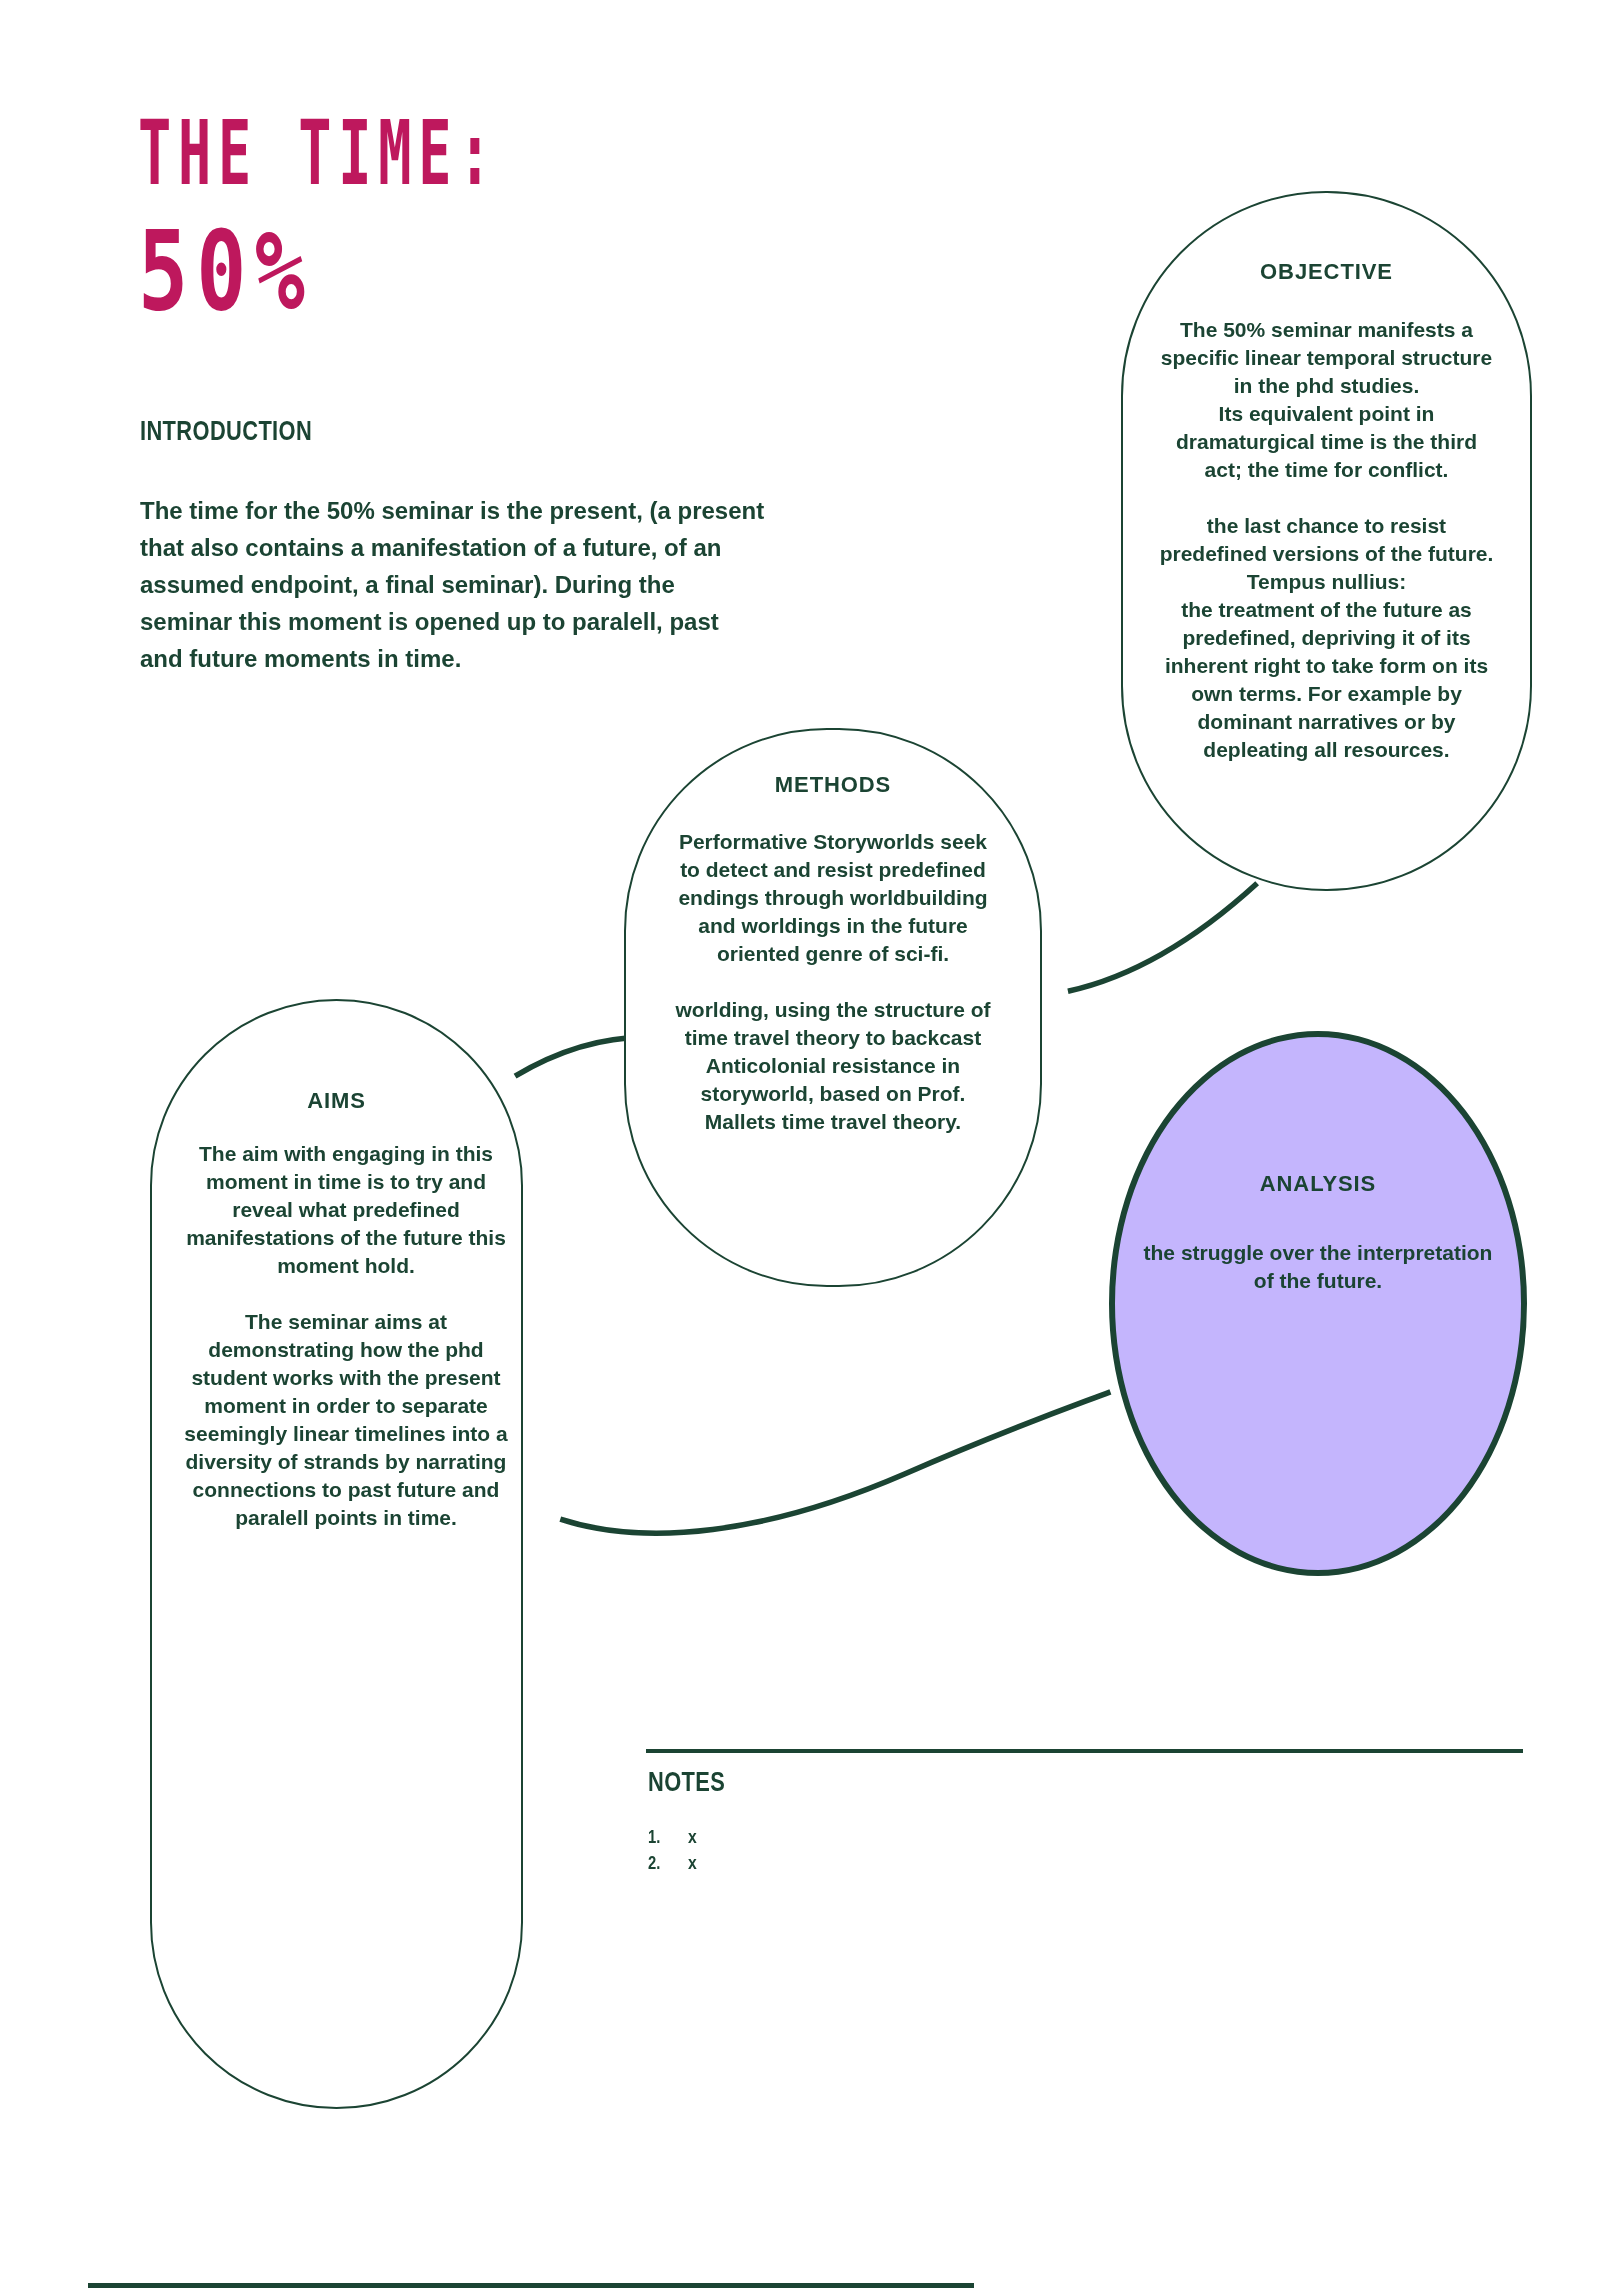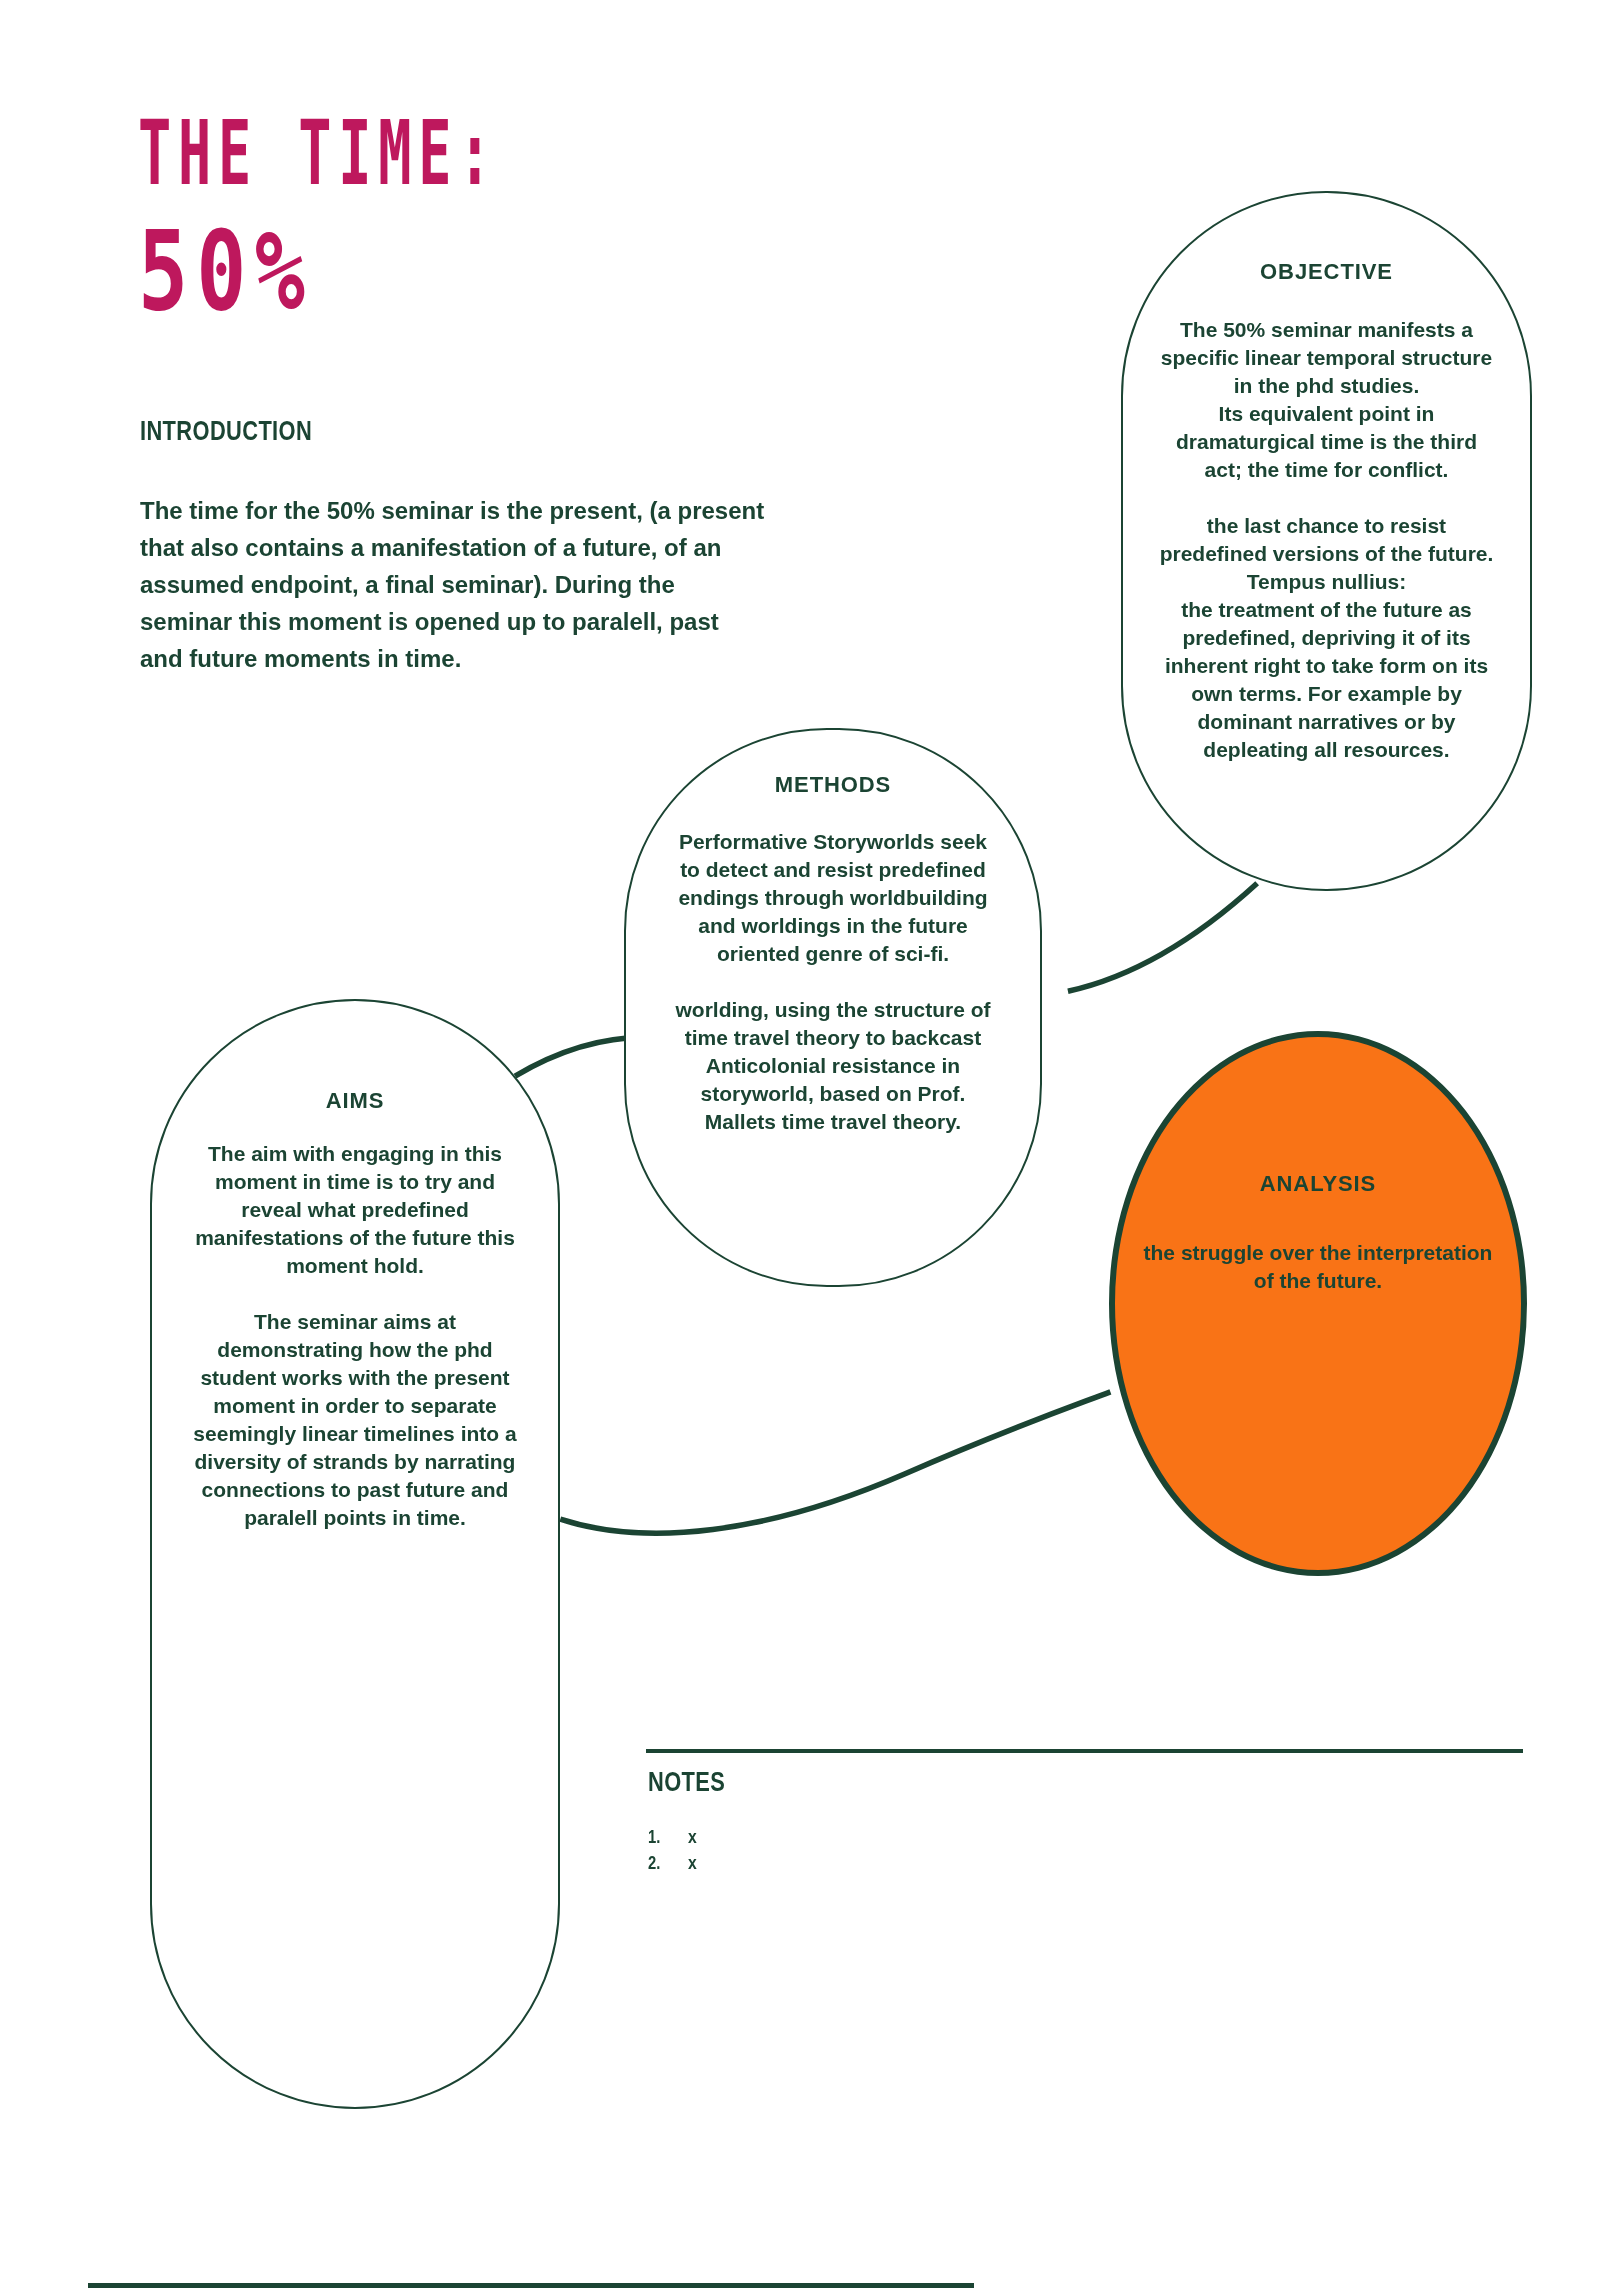--- a/index.html
+++ b/index.html
@@ -65,30 +65,30 @@
   .bubble-objective p{width:397px;margin-top:31px;}
   .bubble-objective p + p{margin-top:28px;}
   .bubble-methods{
     left:624px;top:728px;width:418px;height:559px;
     border-radius:203px;
   }
   .bubble-methods .bubble-title{margin-top:42px;}
   .bubble-methods p{width:397px;margin-top:29.5px;}
   .bubble-methods p + p{margin-top:28px;}
   .bubble-aims{
-    left:150px;top:999px;width:410px;height:1110px;
+    left:150px;top:999px;width:373px;height:1110px;
     border-radius:205px;
   }
   .bubble-aims .bubble-title{margin-top:87px;}
   .bubble-aims p{width:388px;margin-top:26px;}
   .bubble-aims p + p{margin-top:28px;}
   .bubble-analysis{
     left:1109px;top:1031px;width:418px;height:545px;
     border-radius:50%;
-    background:#f97316;border-width:6.5px;
+    background:#c4b5fd;border-width:6.5px;
   }
   .bubble-analysis .bubble-title{margin-top:134px;}
   .bubble-analysis p{width:406px;margin-top:42px;}
   
   .notes-rule{
     position:absolute;left:646px;top:1749px;width:877px;height:3.7px;
     background:#1B4433;
   }
   .notes-heading{position:absolute;left:648px;top:1766px;}
   .notes-list{

